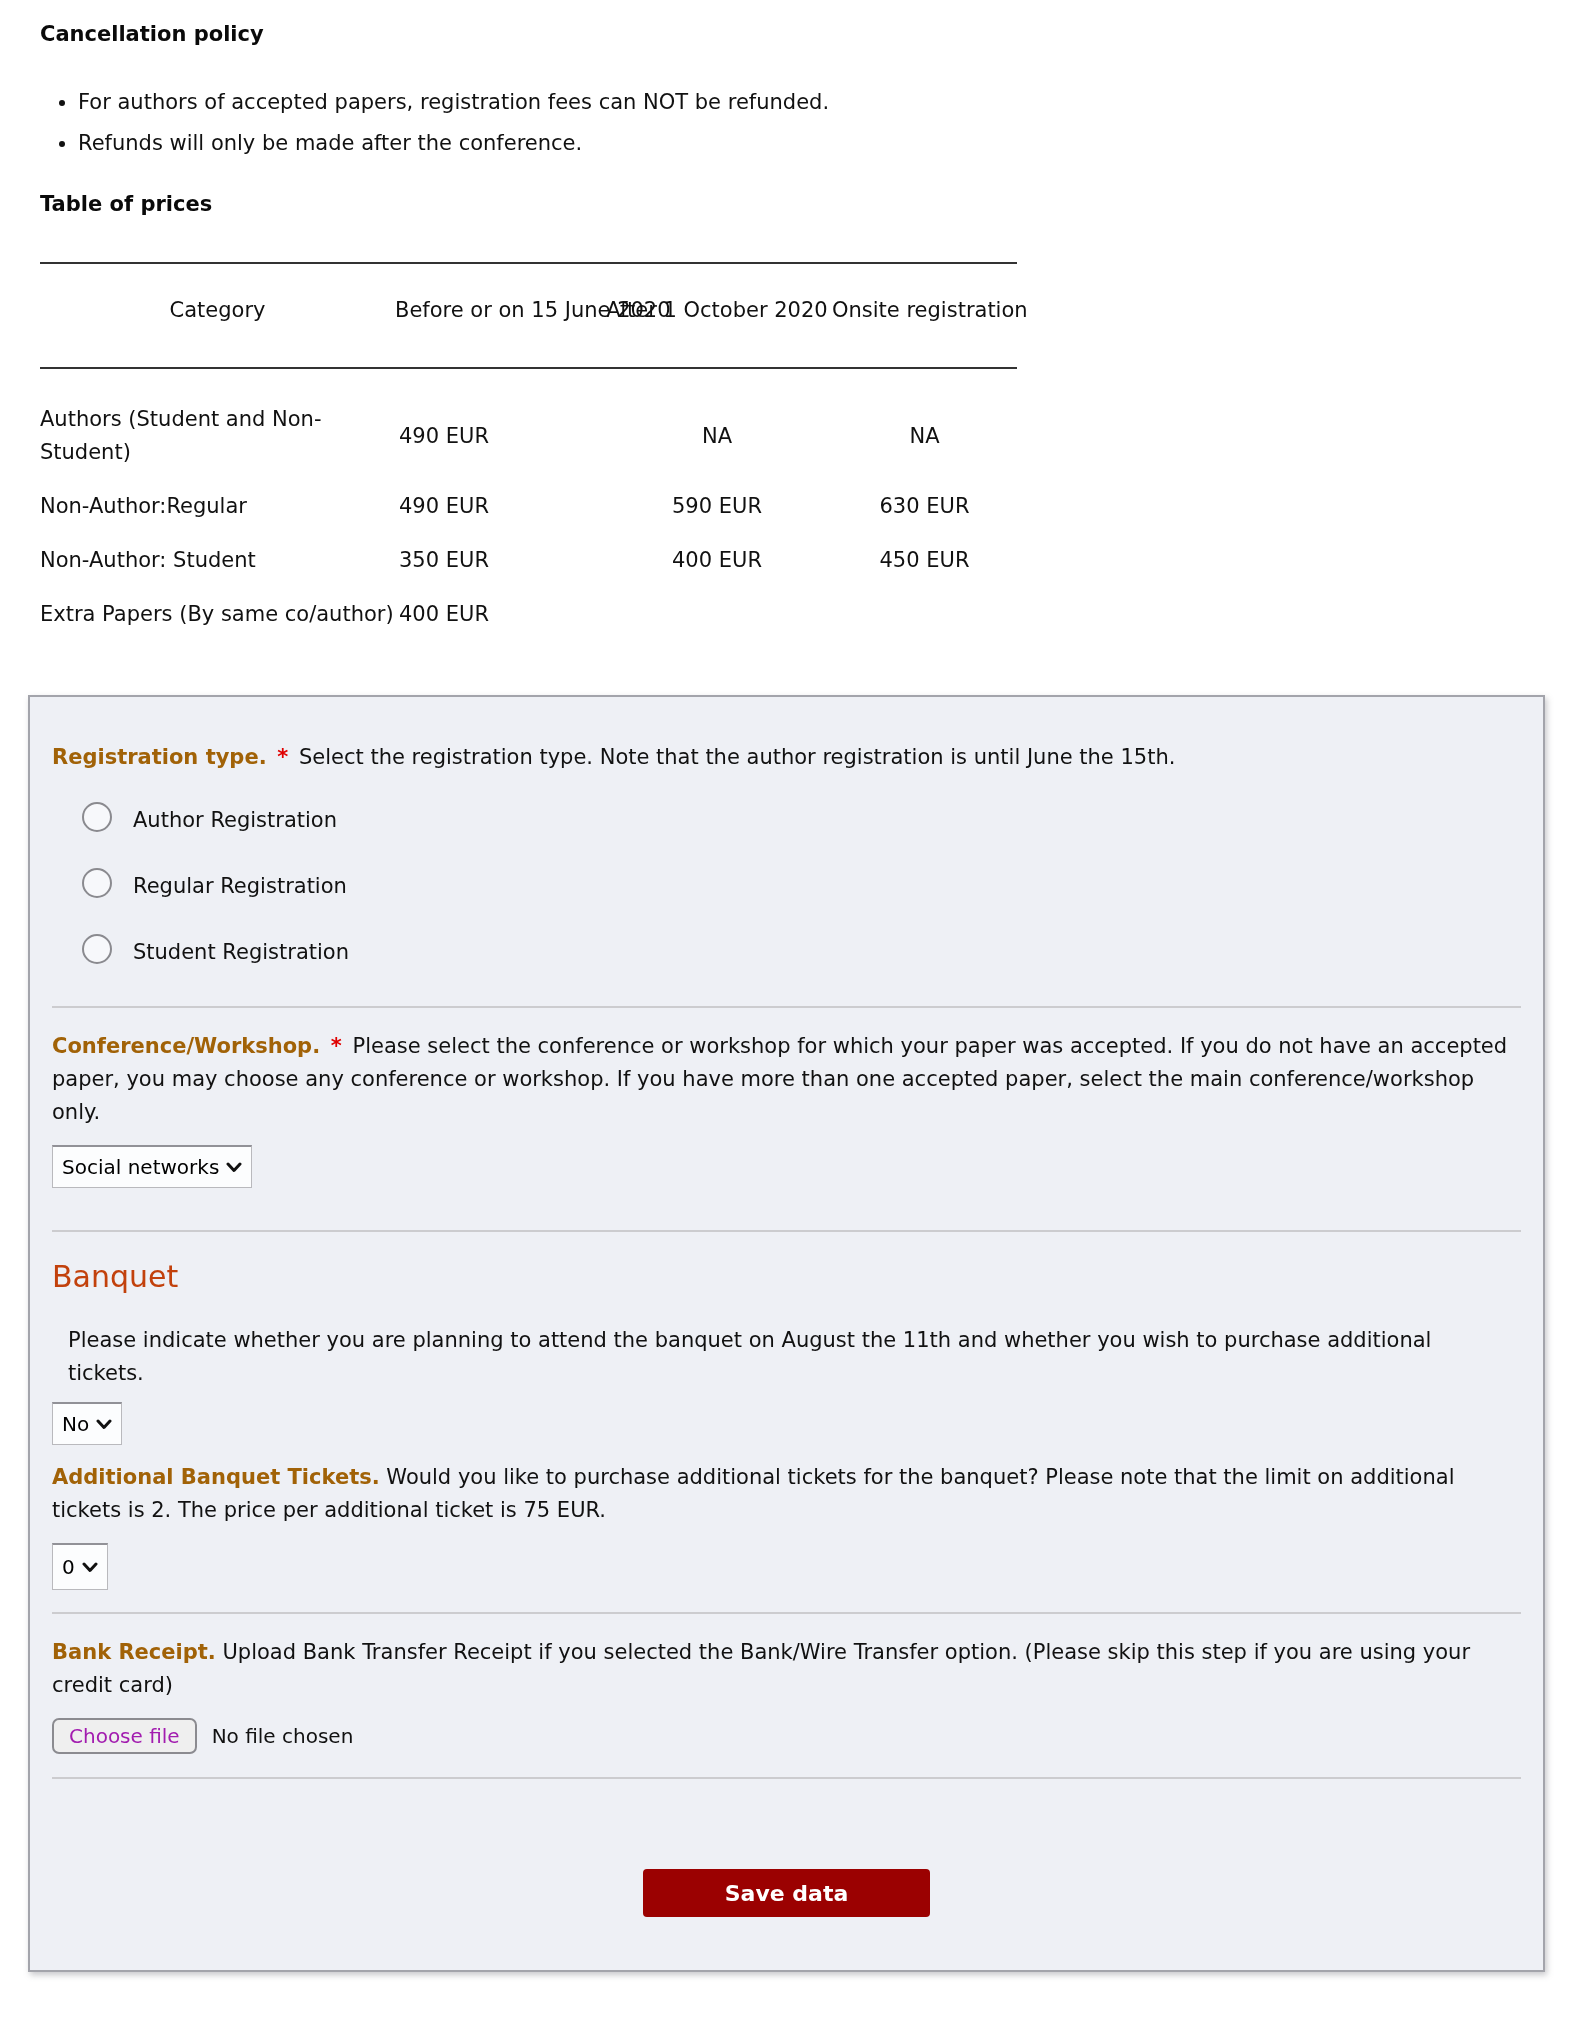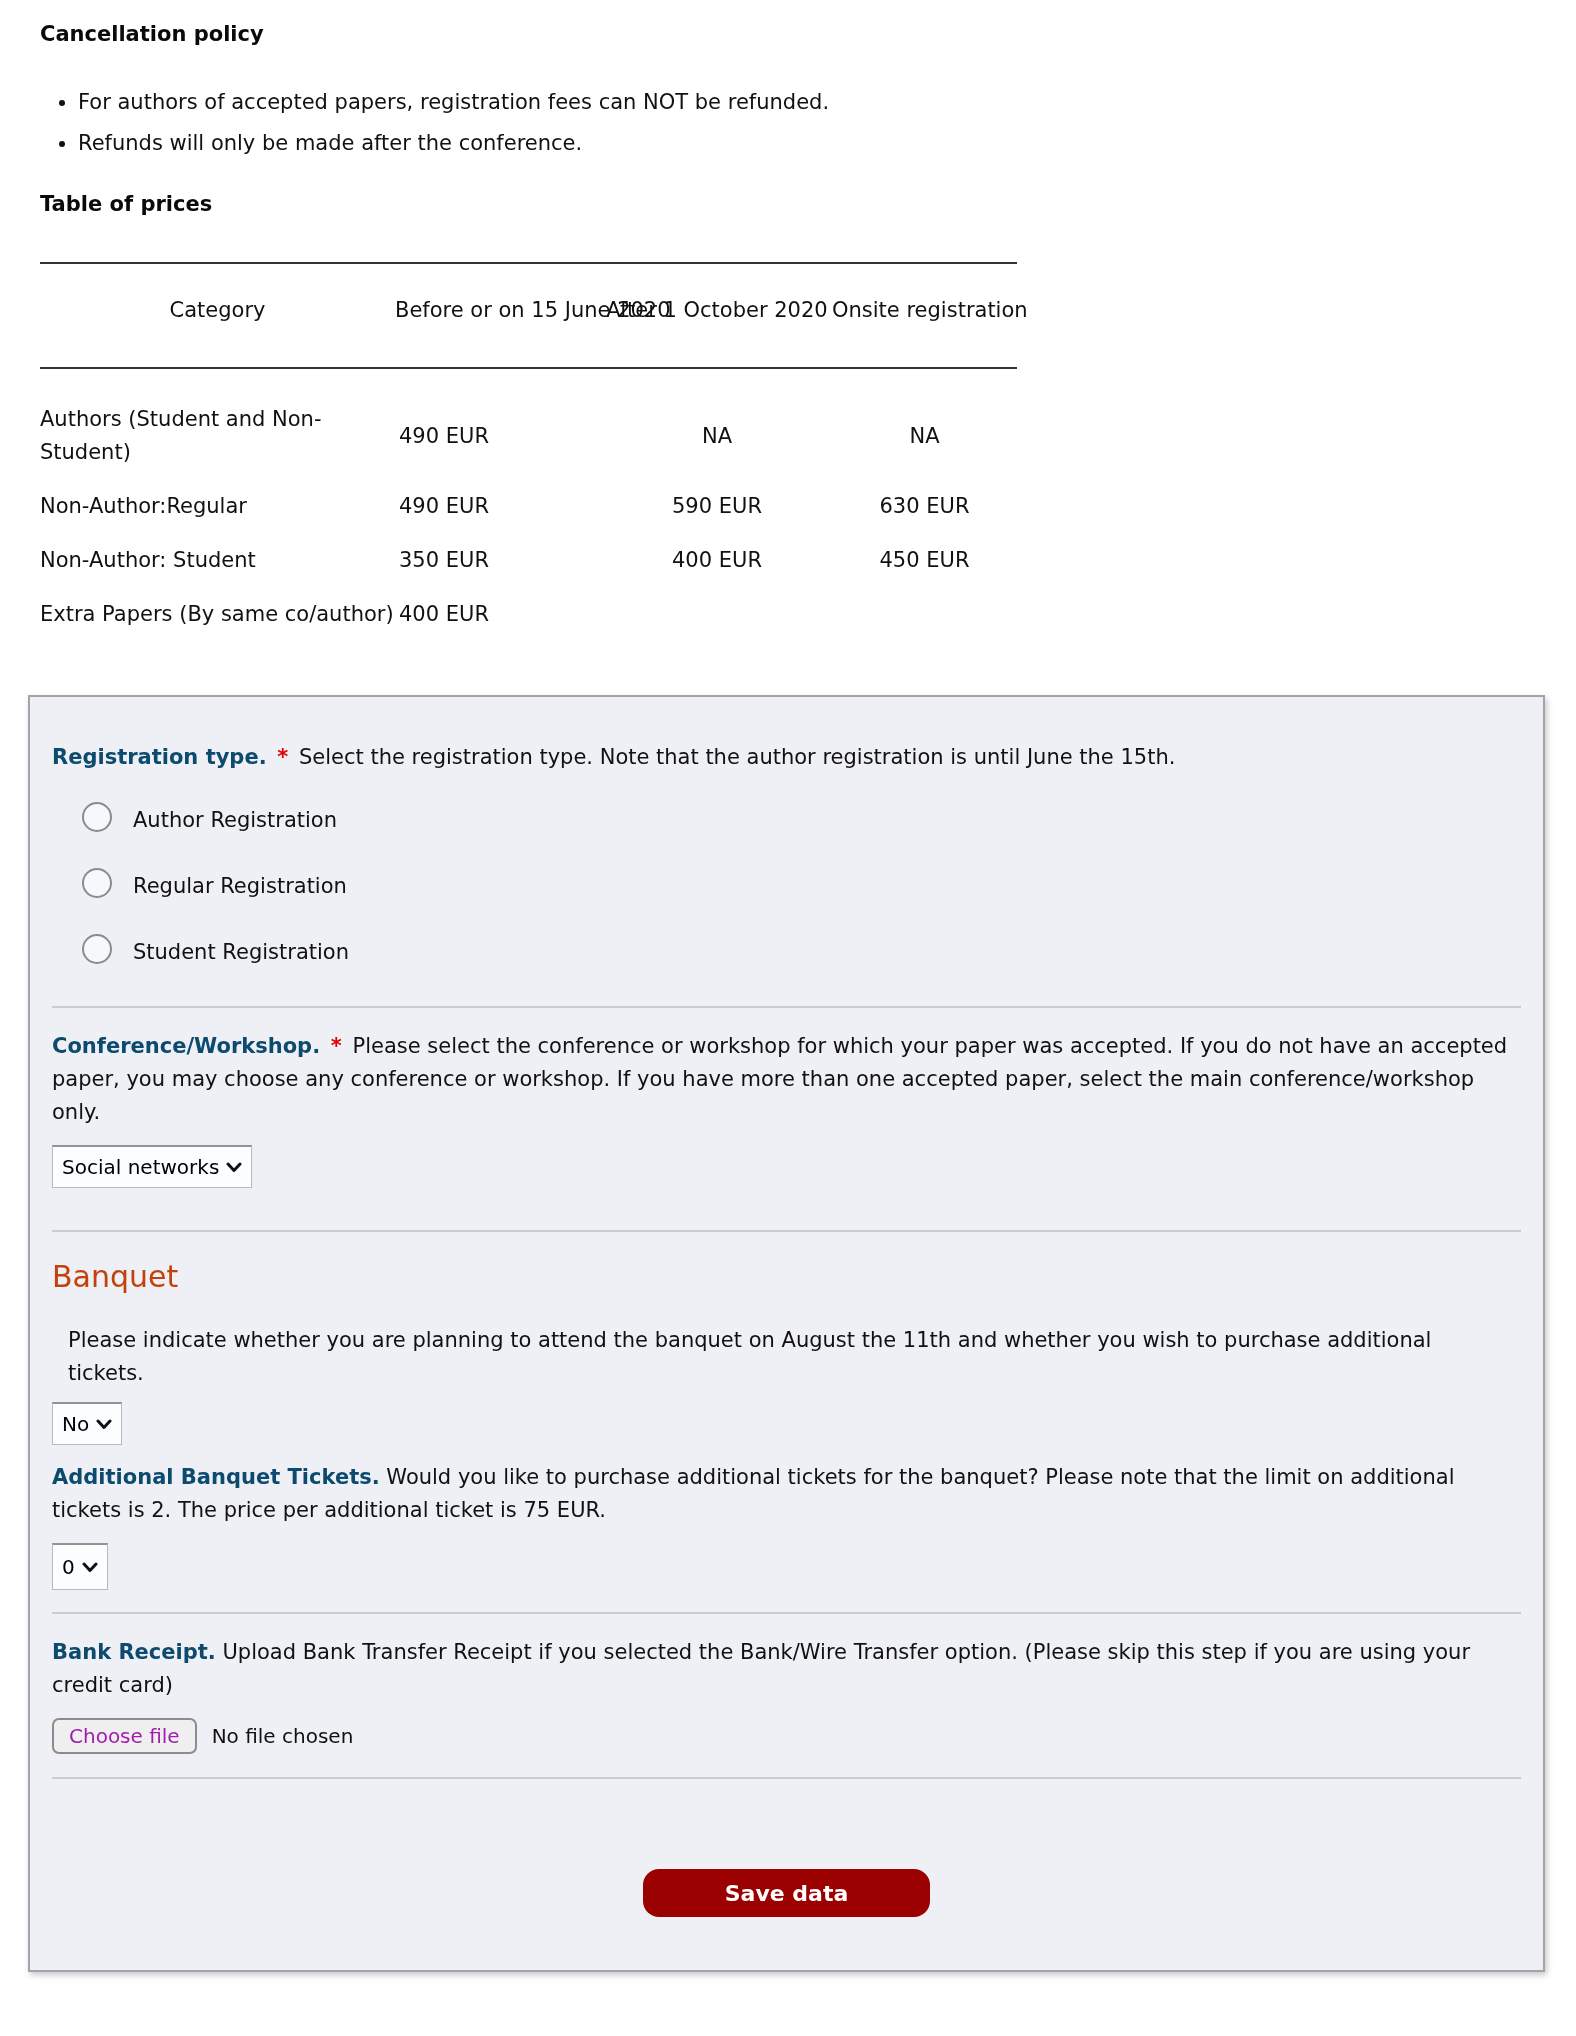--- a/index.html
+++ b/index.html
@@ -72,21 +72,21 @@
     border: 2px solid #a3a4ab;
     background: #eef0f5;
     box-shadow: 2px 3px 6px rgba(100,100,110,0.35);
     padding: 44px 22px 53px 22px;
   }
   .field-label-line {
     font-size: 21px;
     line-height: 33px;
     margin: 0;
   }
-  .field-label-line .lbl { font-weight: bold; color: #0c4a6e; }
+  .field-label-line .lbl { font-weight: bold; color: #a16207; }
   .field-label-line .req {
     color: #e00000;
     font-weight: bold;
     padding: 0 4px;
   }
   .radio-group { margin-top: 28px; }
   .radio-row {
     display: flex;
     align-items: flex-end;
     margin: 0 0 36px 30px;
@@ -173,21 +173,21 @@
     margin-top: 90px;
     text-align: center;
   }
   .save-btn {
     font-family: "DejaVu Sans", "Liberation Sans", sans-serif;
     background: #9b0101;
     color: #ffffff;
     font-size: 22px;
     font-weight: bold;
     border: none;
-    border-radius: 16px;
+    border-radius: 4px;
     width: 287px;
     height: 48px;
     cursor: pointer;
   }
 </style>
 </head>
 <body>
 
 <div class="top-section">
 

